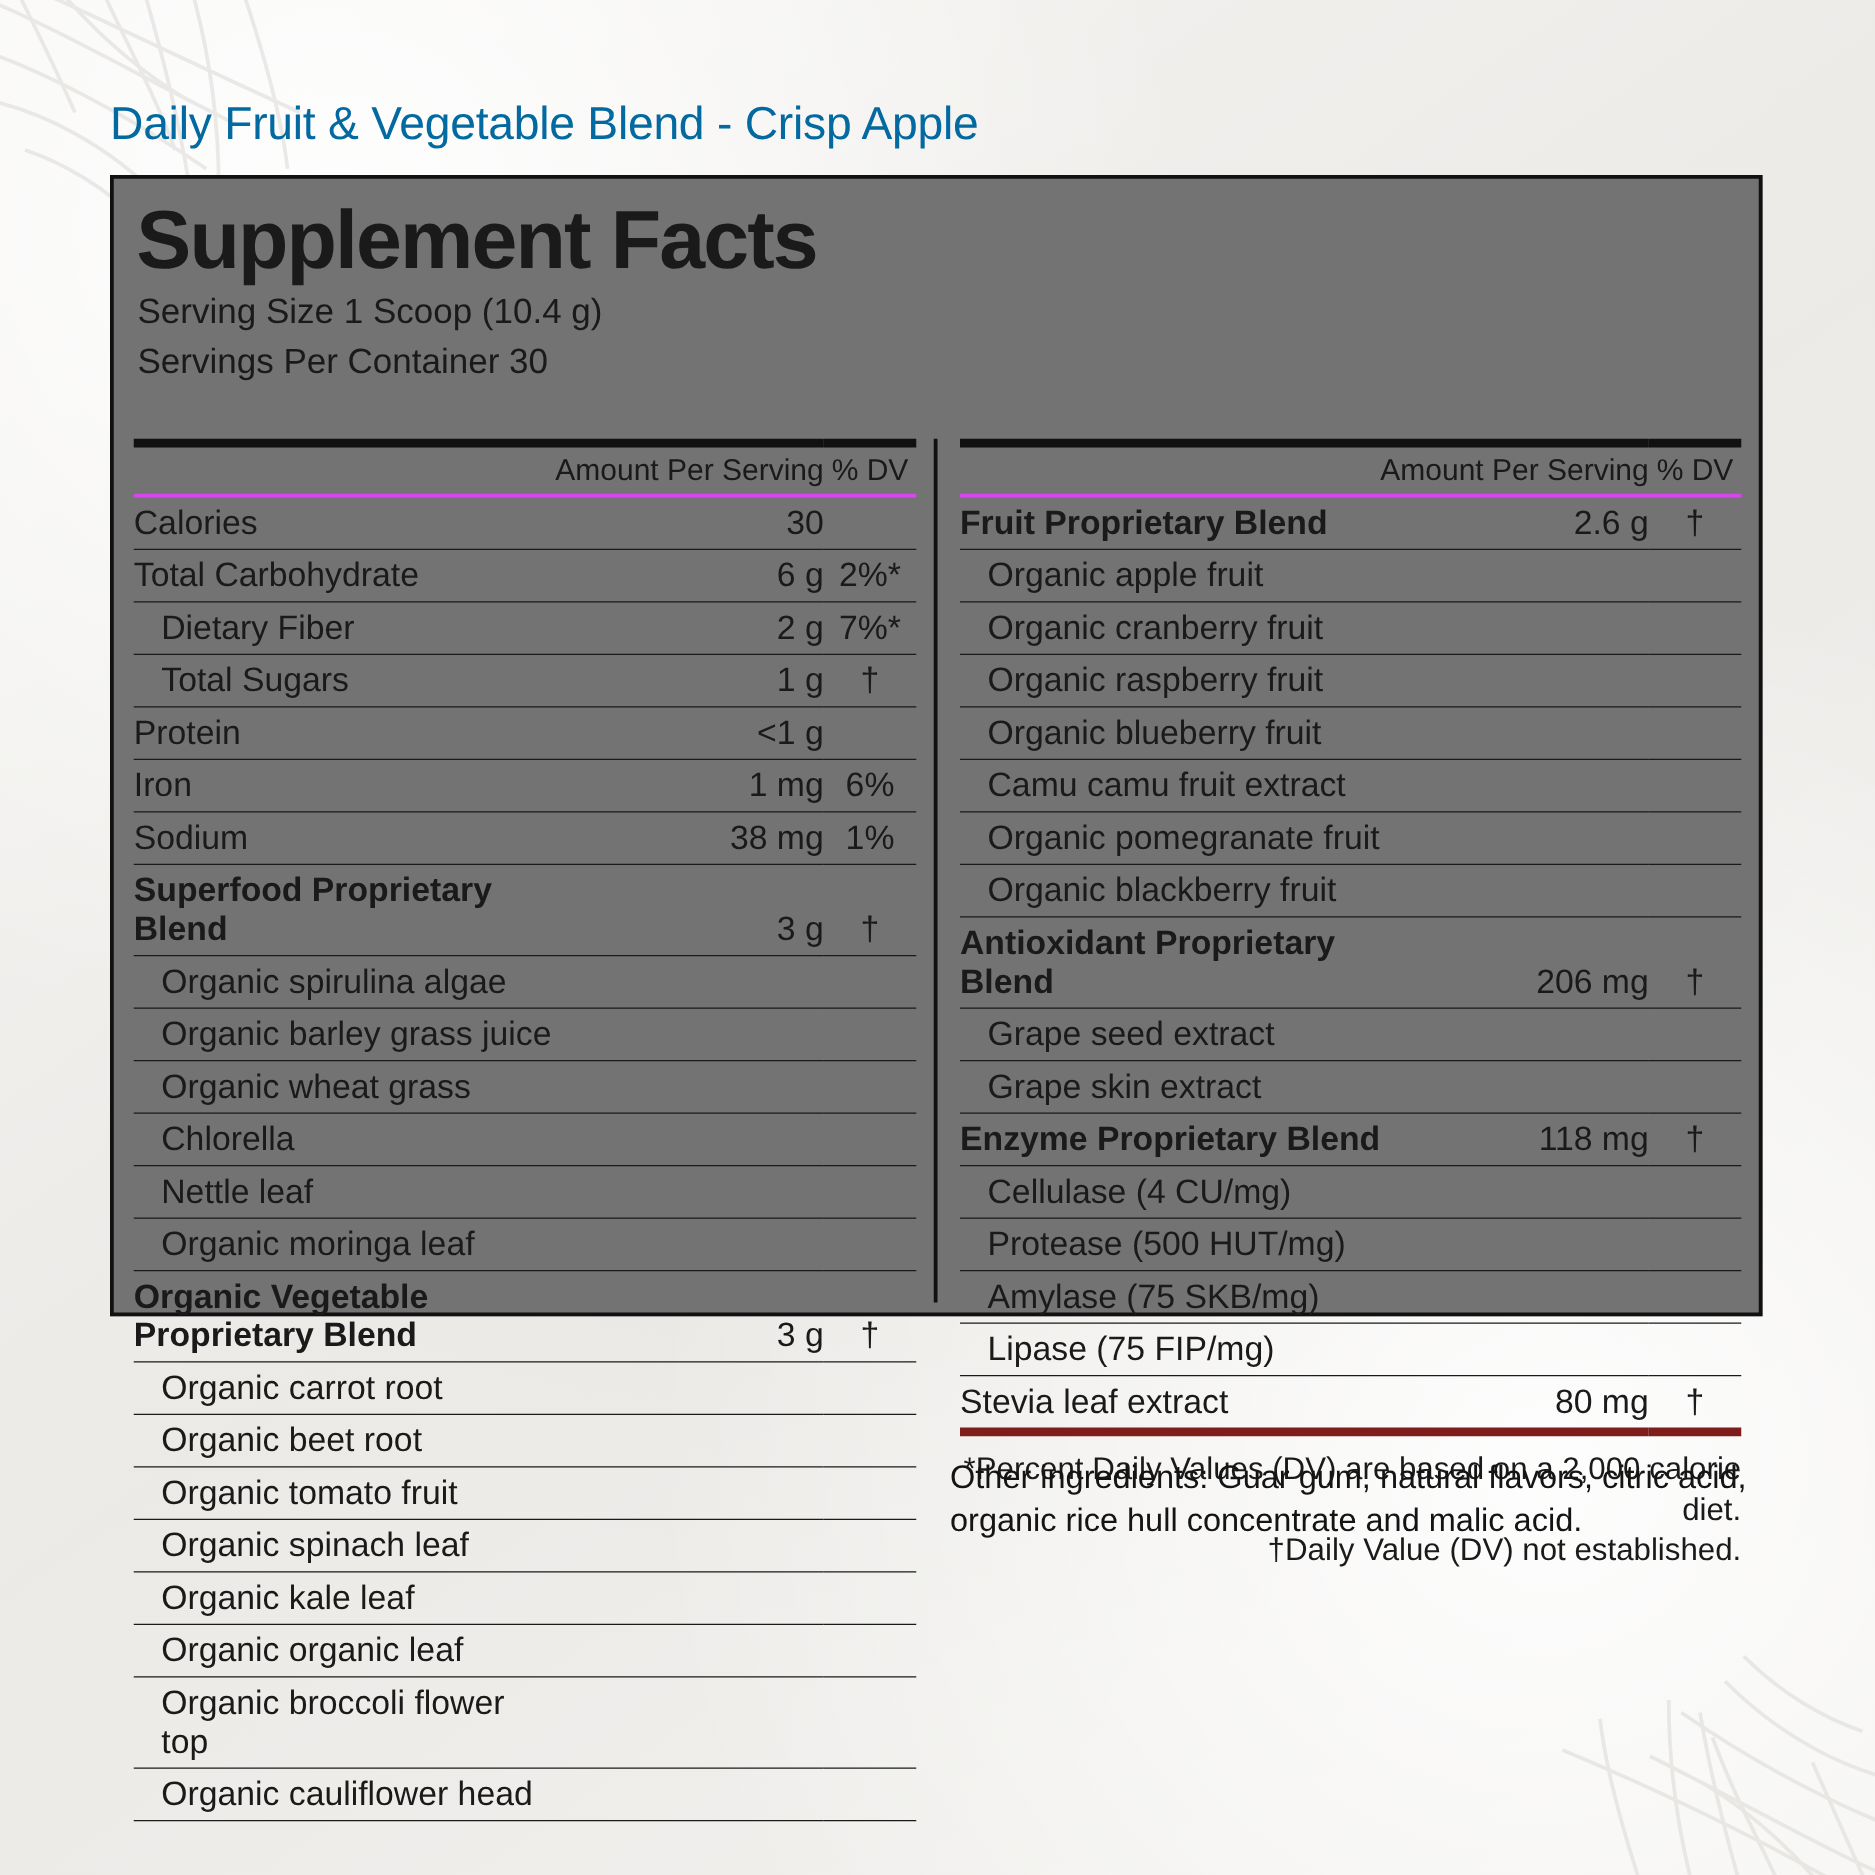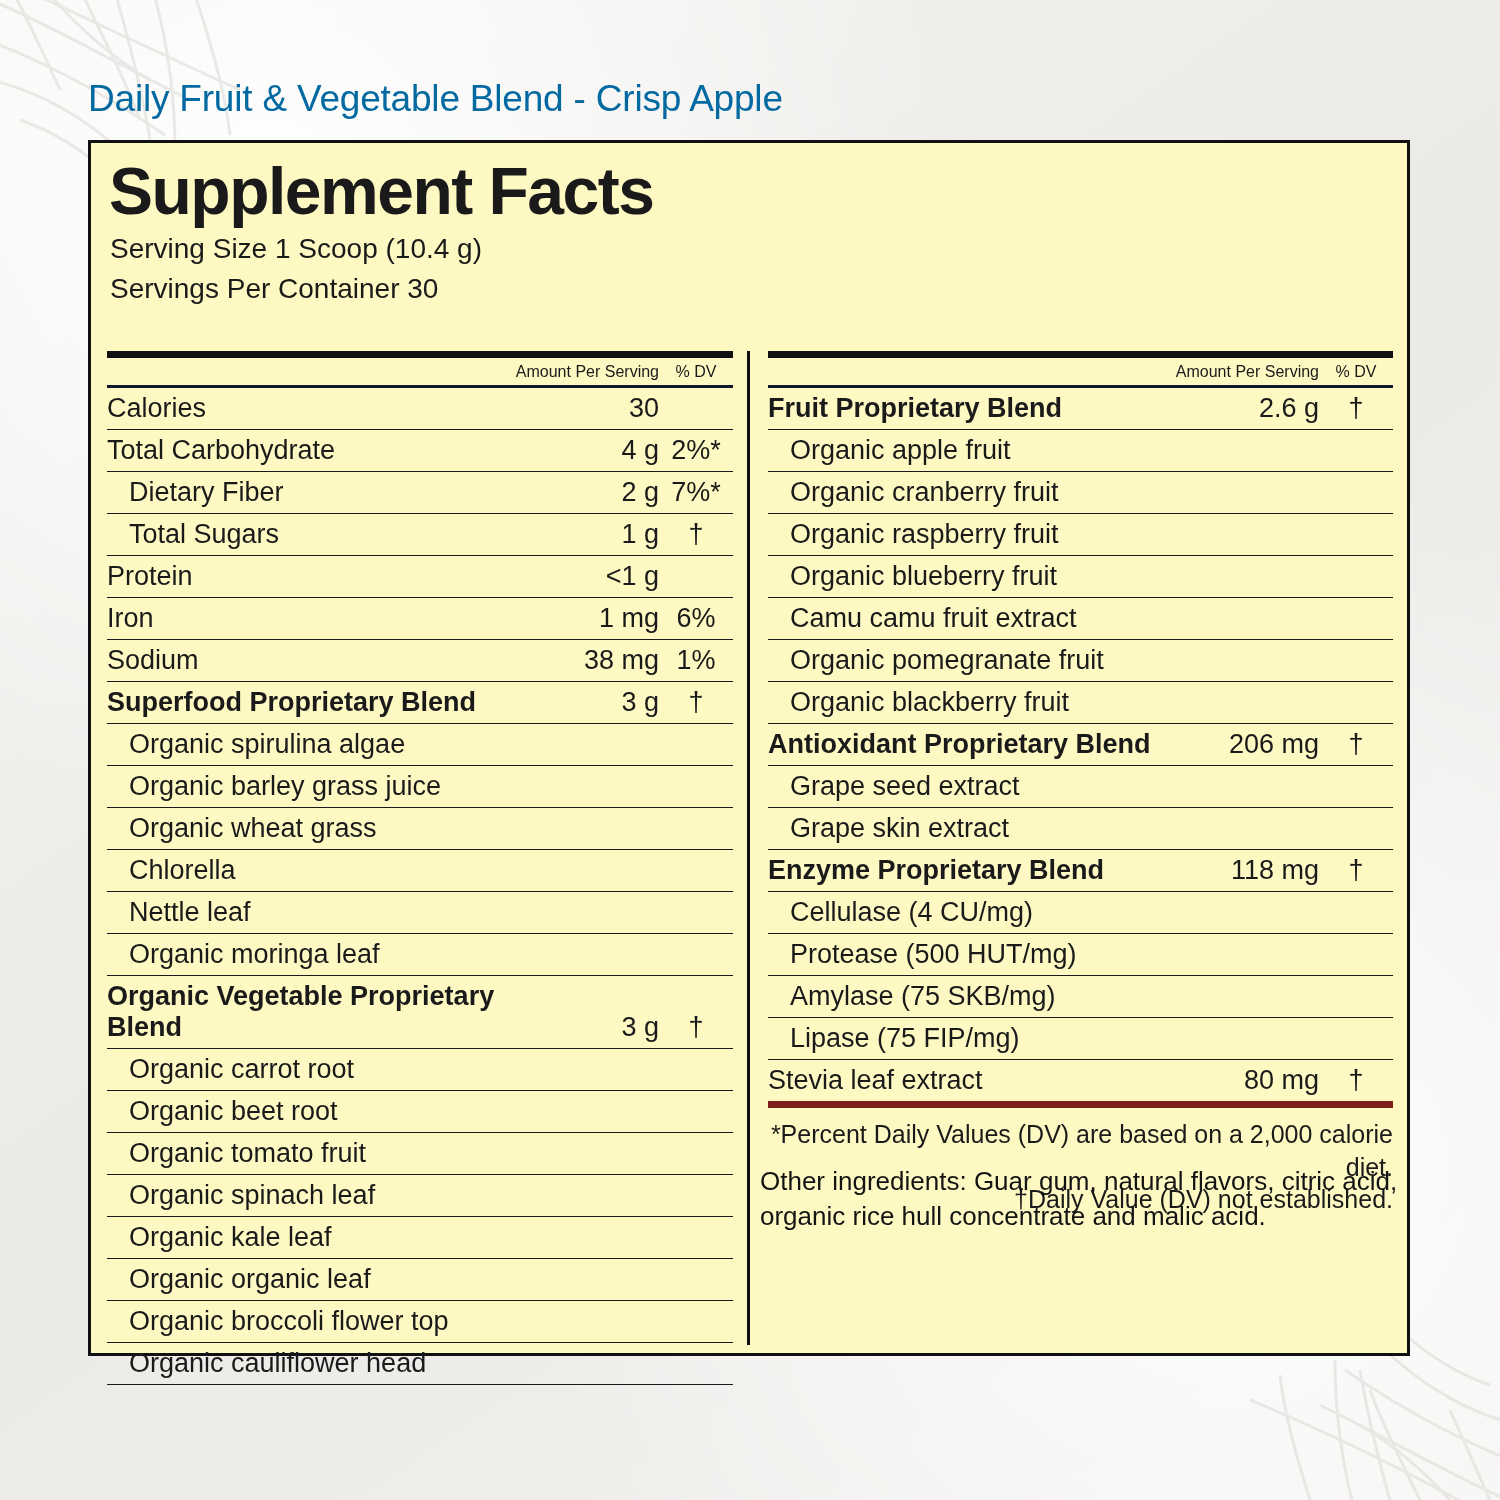--- a/index.html
+++ b/index.html
@@ -51,22 +51,22 @@
     letter-spacing: -0.2px;
     color: #0369a1;
     white-space: nowrap;
   }
 
   .facts-panel {
     position: absolute;
     left: 88px;
     top: 140px;
     width: 1322px;
-    height: 1216px;
-    background: #fef9c3;
+    height: 913px;
+    background: #737373;
     border: 3px solid #111;
     box-sizing: border-box;
   }
 
   .facts-inner {
     position: relative;
     width: 100%;
     height: 100%;
     box-sizing: border-box;
     padding: 6px 14px 8px 16px;
@@ -122,22 +122,22 @@
     vertical-align: bottom;
     border-bottom: 1.5px solid #1a1a1a;
   }
   table.facts tr.thick-top td {
     border-top: 7px solid #111;
   }
   table.facts tr.thick-bottom td {
     border-bottom: 7px solid #7f1d1d;
   }
   table.facts tr.hdr td {
-    border-bottom: 3px solid #0f172a;
-    font-size: 16px;
+    border-bottom: 3px solid #d946ef;
+    font-size: 24px;
     padding-bottom: 4px;
     font-weight: normal;
   }
   td.name { text-align: left; }
   td.amt  { text-align: right; white-space: nowrap; padding-left: 10px; }
   td.dv   { text-align: center; white-space: nowrap; width: 74px; padding-left: 14px; }
   .bold { font-weight: bold; }
   .indent-1 { padding-left: 22px !important; }
 
   .hdr-amount { text-align: right; }
@@ -220,21 +220,21 @@
               </tr>
             </tbody>
             <tbody id="left-rows">
                 <tr>
                   <td class="name">Calories</td>
                   <td class="amt">30</td>
                   <td class="dv"></td>
                 </tr>
                 <tr>
                   <td class="name">Total Carbohydrate</td>
-                  <td class="amt">4 g</td>
+                  <td class="amt">6 g</td>
                   <td class="dv">2%*</td>
                 </tr>
                 <tr>
                   <td class="name indent-1">Dietary Fiber</td>
                   <td class="amt">2 g</td>
                   <td class="dv">7%*</td>
                 </tr>
                 <tr>
                   <td class="name indent-1">Total Sugars</td>
                   <td class="amt">1 g</td>

